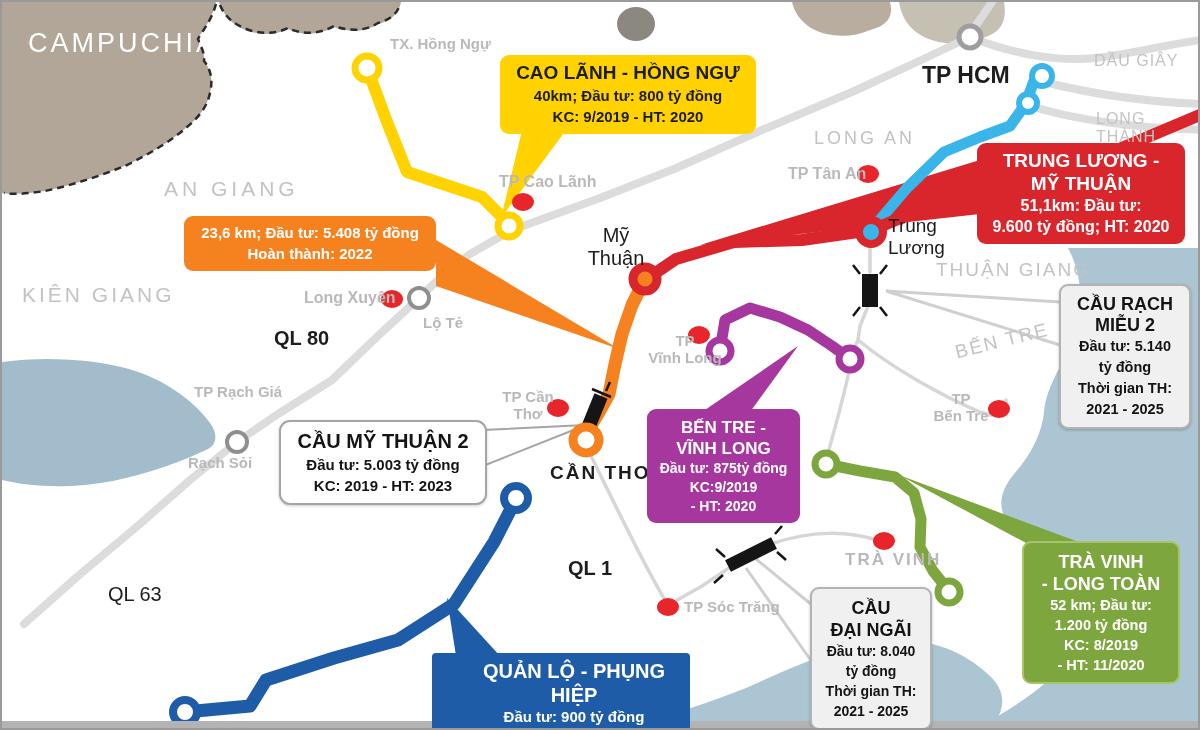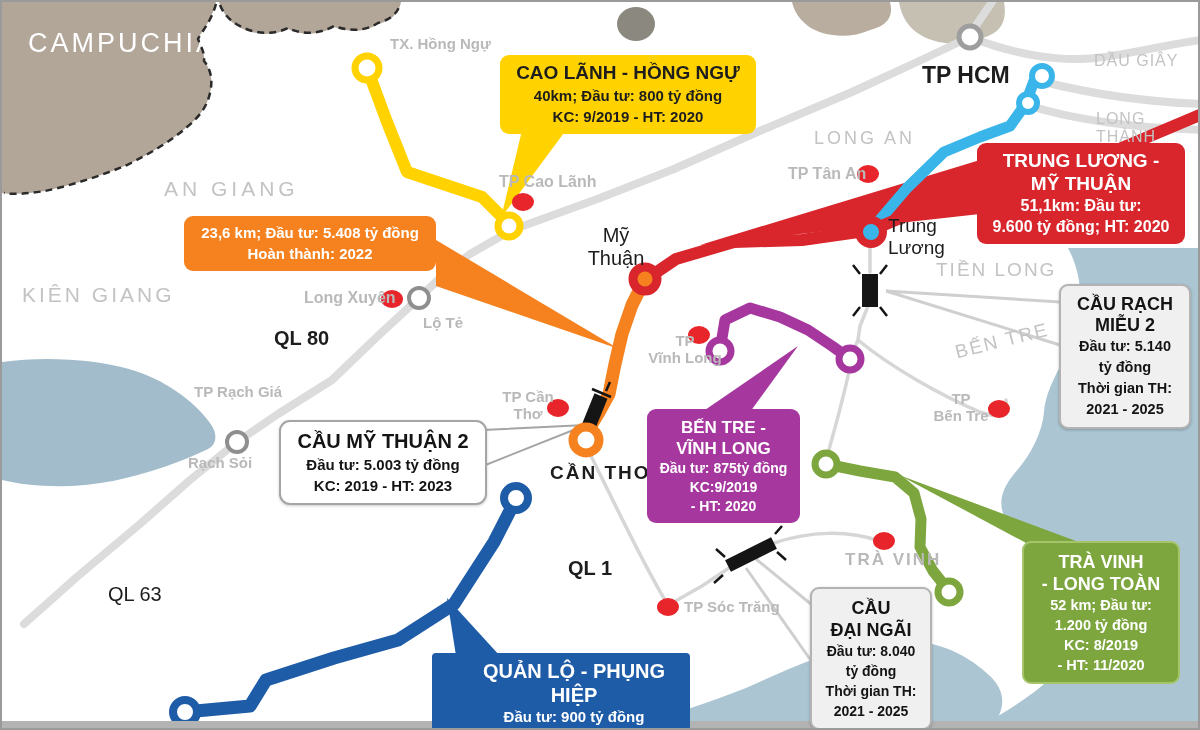--- a/index.html
+++ b/index.html
@@ -117,21 +117,21 @@
     <ellipse cx="997" cy="407" rx="11" ry="9"></ellipse>
     <ellipse cx="882" cy="539" rx="11" ry="9"></ellipse>
     <ellipse cx="666" cy="605" rx="11" ry="9"></ellipse>
   </g>
 </svg>
 
 <div class="lbl" style="left:26px;top:26px;font-size:27px;color:#ffffff;letter-spacing:3px;font-weight:500;">CAMPUCHIA</div>
 <div class="lbl prov" style="left:162px;top:175px;font-size:21px;letter-spacing:4px;">AN GIANG</div>
 <div class="lbl prov" style="left:20px;top:281px;font-size:21px;letter-spacing:3px;">KIÊN GIANG</div>
 <div class="lbl prov" style="left:812px;top:126px;font-size:18px;letter-spacing:3px;">LONG AN</div>
-<div class="lbl prov" style="left:934px;top:257px;font-size:19px;letter-spacing:2px;">TIỀN LONG</div>
+<div class="lbl prov" style="left:934px;top:257px;font-size:19px;letter-spacing:2px;">THUẬN GIANG</div>
 <div class="lbl prov" style="left:952px;top:328px;font-size:19px;letter-spacing:2px;transform:rotate(-14deg);">BẾN TRE</div>
 <div class="lbl prov" style="left:1092px;top:50px;font-size:16px;letter-spacing:1px;">DẦU GIÂY</div>
 <div class="lbl prov" style="left:1094px;top:108px;font-size:16px;letter-spacing:1px;">LONG THÀNH</div>
 <div class="lbl gray" style="left:388px;top:33px;font-size:15px;">TX. Hồng Ngự</div>
 <div class="lbl gray" style="left:497px;top:171px;font-size:16px;">TP Cao Lãnh</div>
 <div class="lbl gray" style="left:302px;top:287px;font-size:16px;">Long Xuyên</div>
 <div class="lbl gray" style="left:421px;top:312px;font-size:15px;">Lộ Tẻ</div>
 <div class="lbl gray" style="left:192px;top:381px;font-size:15px;">TP Rạch Giá</div>
 <div class="lbl gray" style="left:186px;top:452px;font-size:15px;">Rạch Sỏi</div>
 <div class="lbl gray" style="left:494px;top:386px;width:64px;text-align:center;font-size:15px;">TP Cần

